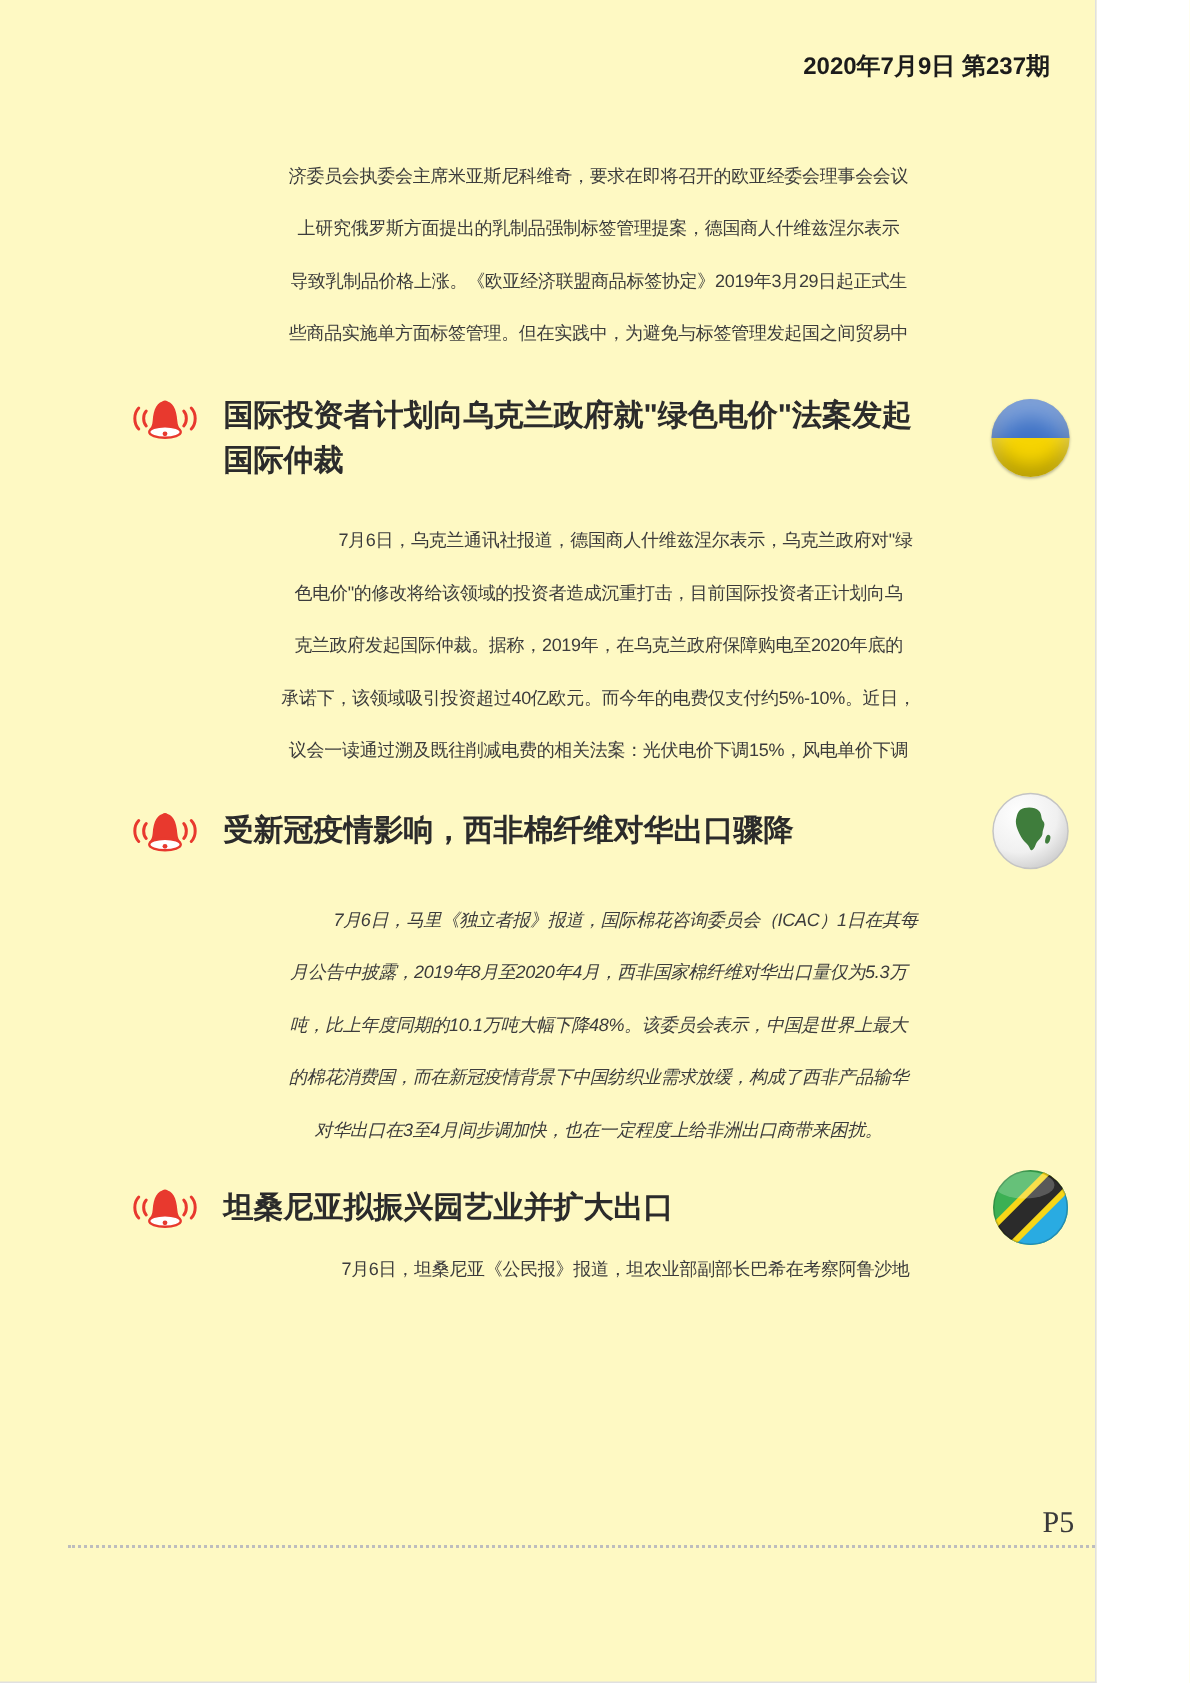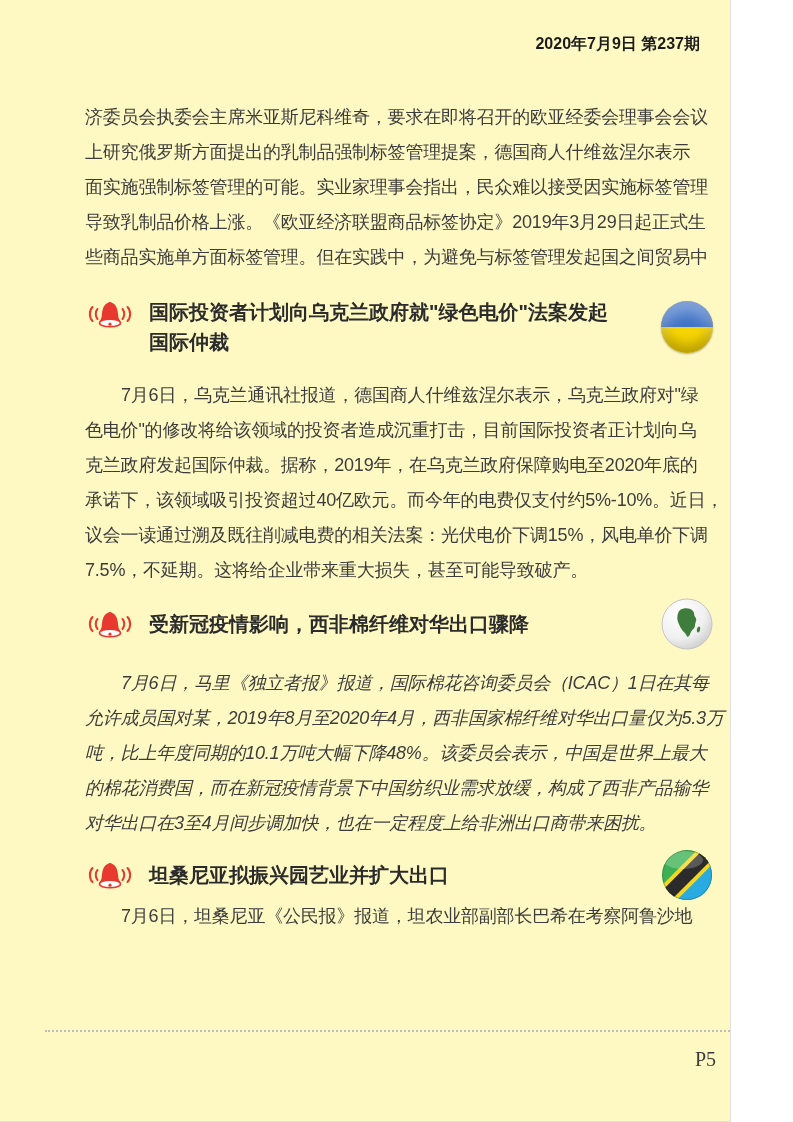--- a/index.html
+++ b/index.html
@@ -13,21 +13,21 @@
     font-family:"Liberation Sans","DejaVu Sans",sans-serif;
     color:#3c3c3c;
     overflow:hidden;
   }
   .date-header {
     position:absolute; top:34px; right:30px;
     font-size:16px; font-weight:bold; color:#1c1c1c;
     white-space:nowrap;
   }
   .content { position:absolute; top:100px; left:85px; width:628px; }
-  .para { font-size:18px; line-height:35px; color:#3c3c3c; }
+  .para { font-size:12px; line-height:35px; color:#3c3c3c;text-align:center; }
   .para .line { white-space:nowrap; letter-spacing:-0.2px; }
   .para .line.indent { padding-left:36px; }
 
   .heading-row { display:flex; align-items:center; }
   .heading-row.align-top { align-items:flex-start; }
   .bell-wrap { flex:0 0 50px; display:flex; align-items:center; }
   .heading-title {
     margin-left:14px;
     font-size:20px; font-weight:bold; color:#2b2b2b;
     line-height:30px; white-space:nowrap;
@@ -46,38 +46,37 @@
     background:linear-gradient(to bottom, #3e72c6 0%, #3e72c6 50%, #f6d402 50%, #f6d402 100%);
     box-shadow: inset 0 12px 14px rgba(255,255,255,0.35),
                 inset 0 -8px 12px rgba(0,0,0,0.25),
                 0 1px 2px rgba(0,0,0,0.30);
   }
   .dotted-sep {
     position:absolute; left:45px; top:1030px; width:713px; height:0;
     border-top:2px dotted #bdbdbd;
   }
   .page-number {
-    position:absolute; left:695px; top:1048px;
+    position:absolute; left:695px; top:1004px;
     font-family:"Liberation Serif","DejaVu Serif",serif;
     font-size:20px; color:#3a3a3a;
   }
 </style>
 </head>
 <body>
 
 <div class="page">
 
   <div class="date-header">2020年7月9日 第237期</div>
 
   <div class="content">
 
     <div class="para">
       <div class="line">济委员会执委会主席米亚斯尼科维奇，要求在即将召开的欧亚经委会理事会会议</div>
       <div class="line">上研究俄罗斯方面提出的乳制品强制标签管理提案，德国商人什维兹涅尔表示</div>
-      <div class="line">面实施强制标签管理的可能。实业家理事会指出，民众难以接受因实施标签管理</div>
       <div class="line">导致乳制品价格上涨。《欧亚经济联盟商品标签协定》2019年3月29日起正式生</div>
       <div class="line">些商品实施单方面标签管理。但在实践中，为避免与标签管理发起国之间贸易中</div>
     </div>
 
     <div class="heading-row align-top sec1-head">
       <span class="bell-wrap">
         <svg width="50" height="34" viewBox="0 0 50 34" aria-hidden="true">
           <g fill="none" stroke="#e8392e" stroke-width="2" stroke-linecap="round">
             <path d="M7.5 10 C4 13.5 4 20.5 7.5 24"></path>
             <path d="M12.5 12 C10.2 14.5 10.2 19.5 12.5 22"></path>
@@ -97,21 +96,20 @@
       <span class="flag-wrap">
         <span class="flag-circle flag-ukraine" style="display:block;"></span>
       </span>
     </div>
     <div class="para sec1-para">
       <div class="line indent">7月6日，乌克兰通讯社报道，德国商人什维兹涅尔表示，乌克兰政府对"绿</div>
       <div class="line">色电价"的修改将给该领域的投资者造成沉重打击，目前国际投资者正计划向乌</div>
       <div class="line">克兰政府发起国际仲裁。据称，2019年，在乌克兰政府保障购电至2020年底的</div>
       <div class="line">承诺下，该领域吸引投资超过40亿欧元。而今年的电费仅支付约5%-10%。近日，</div>
       <div class="line">议会一读通过溯及既往削减电费的相关法案：光伏电价下调15%，风电单价下调</div>
-      <div class="line">7.5%，不延期。这将给企业带来重大损失，甚至可能导致破产。</div>
     </div>
 
     <div class="heading-row sec2-head">
       <span class="bell-wrap">
         <svg width="50" height="34" viewBox="0 0 50 34" aria-hidden="true">
           <g fill="none" stroke="#e8392e" stroke-width="2" stroke-linecap="round">
             <path d="M7.5 10 C4 13.5 4 20.5 7.5 24"></path>
             <path d="M12.5 12 C10.2 14.5 10.2 19.5 12.5 22"></path>
             <path d="M42.5 10 C46 13.5 46 20.5 42.5 24"></path>
             <path d="M37.5 12 C39.8 14.5 39.8 19.5 37.5 22"></path>
@@ -135,21 +133,21 @@
             </radialGradient>
           </defs>
           <circle cx="26" cy="26" r="25" fill="url(#globeG)" stroke="#c4c4c4" stroke-width="1"></circle>
           <path d="M19 12 C23 9.5 29 10 31.5 12.5 C34 15 32.5 17 34.5 19.5 C36.5 22 34 24.5 34 27.5 C34 30.5 30.5 32 29.5 35 C28.5 38 26.5 40.5 25.5 37.5 C24.5 34.5 21.5 33.5 19.5 29.5 C17.5 25.5 15.5 21.5 16.5 17.5 C17 15 17.8 13 19 12 Z" fill="#3f7d3c"></path>
           <ellipse cx="37.5" cy="31.5" rx="1.6" ry="3" fill="#3f7d3c" transform="rotate(15 37.5 31.5)"></ellipse>
         </svg>
       </span>
     </div>
     <div class="para sec2-para">
       <div class="line indent">7月6日，马里《独立者报》报道，国际棉花咨询委员会（ICAC）1日在其每</div>
-      <div class="line">允许成员国对某，2019年8月至2020年4月，西非国家棉纤维对华出口量仅为5.3万</div>
+      <div class="line">月公告中披露，2019年8月至2020年4月，西非国家棉纤维对华出口量仅为5.3万</div>
       <div class="line">吨，比上年度同期的10.1万吨大幅下降48%。该委员会表示，中国是世界上最大</div>
       <div class="line">的棉花消费国，而在新冠疫情背景下中国纺织业需求放缓，构成了西非产品输华</div>
       <div class="line">对华出口在3至4月间步调加快，也在一定程度上给非洲出口商带来困扰。</div>
     </div>
 
     <div class="heading-row sec3-head">
       <span class="bell-wrap">
         <svg width="50" height="34" viewBox="0 0 50 34" aria-hidden="true">
           <g fill="none" stroke="#e8392e" stroke-width="2" stroke-linecap="round">
             <path d="M7.5 10 C4 13.5 4 20.5 7.5 24"></path>

